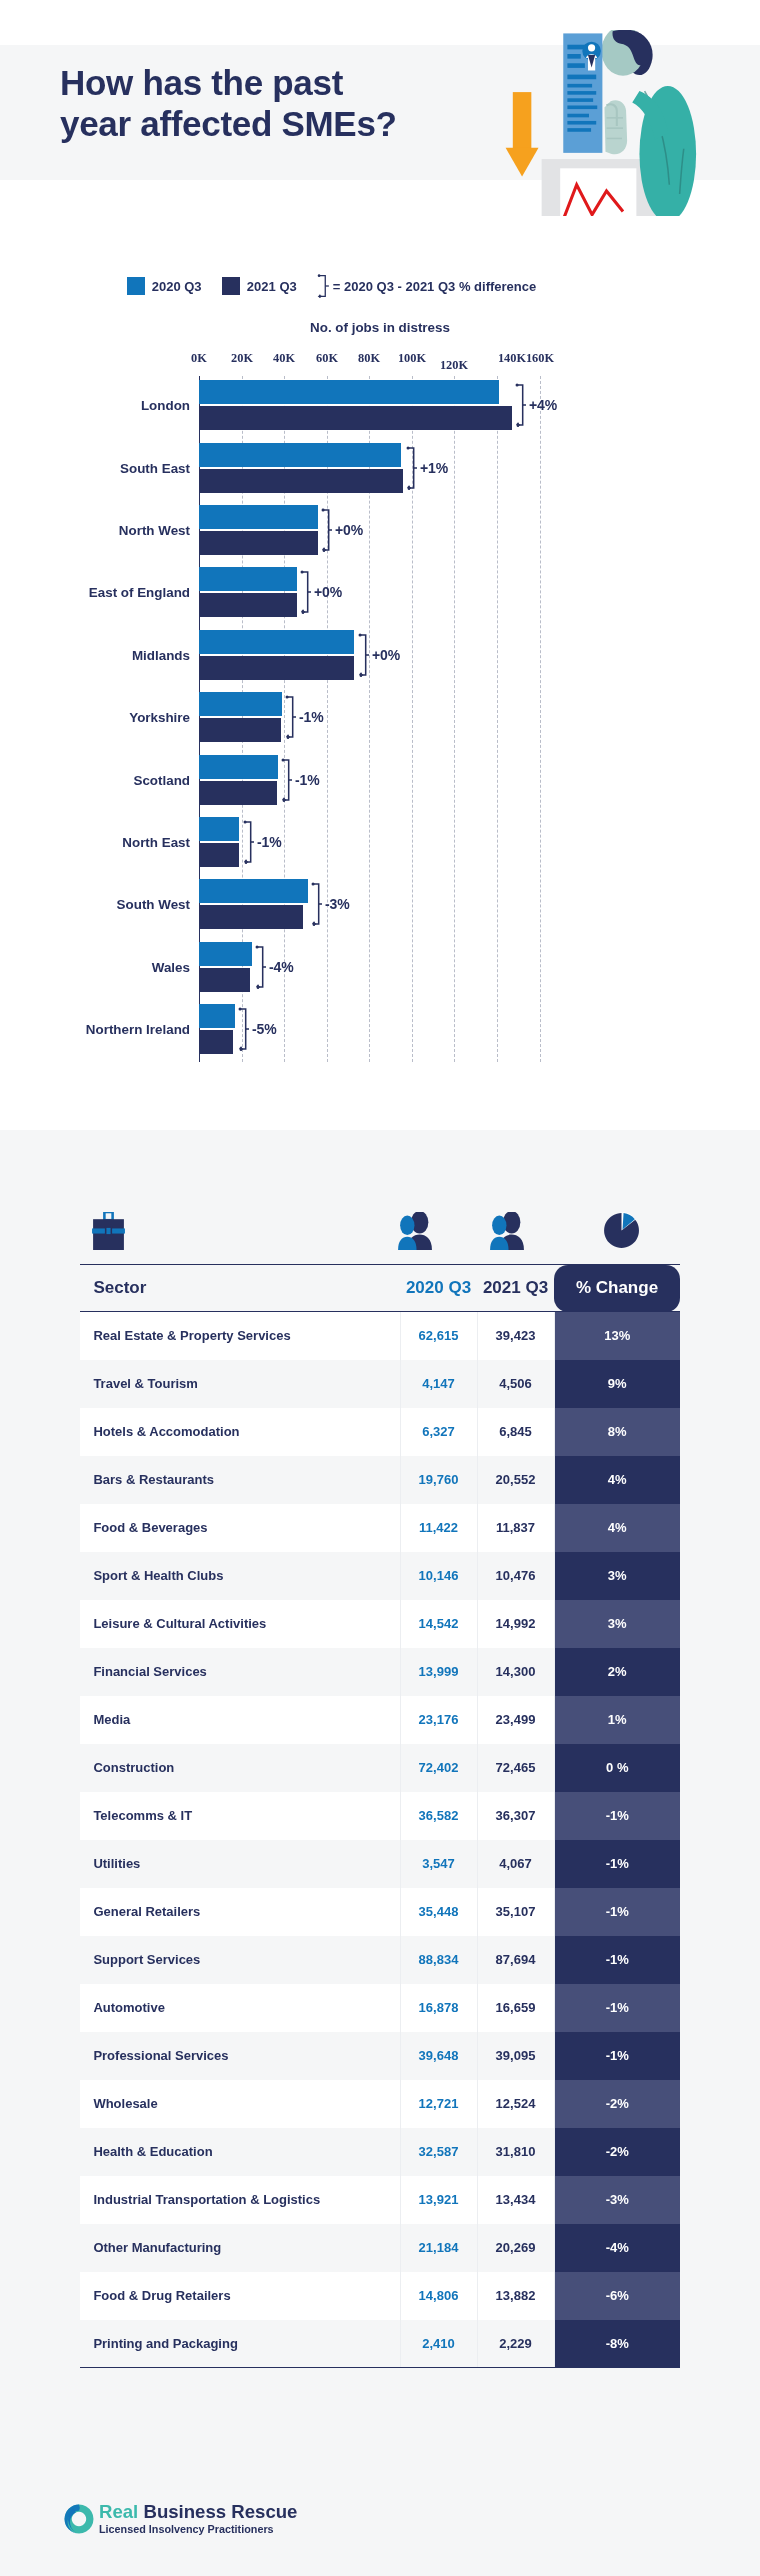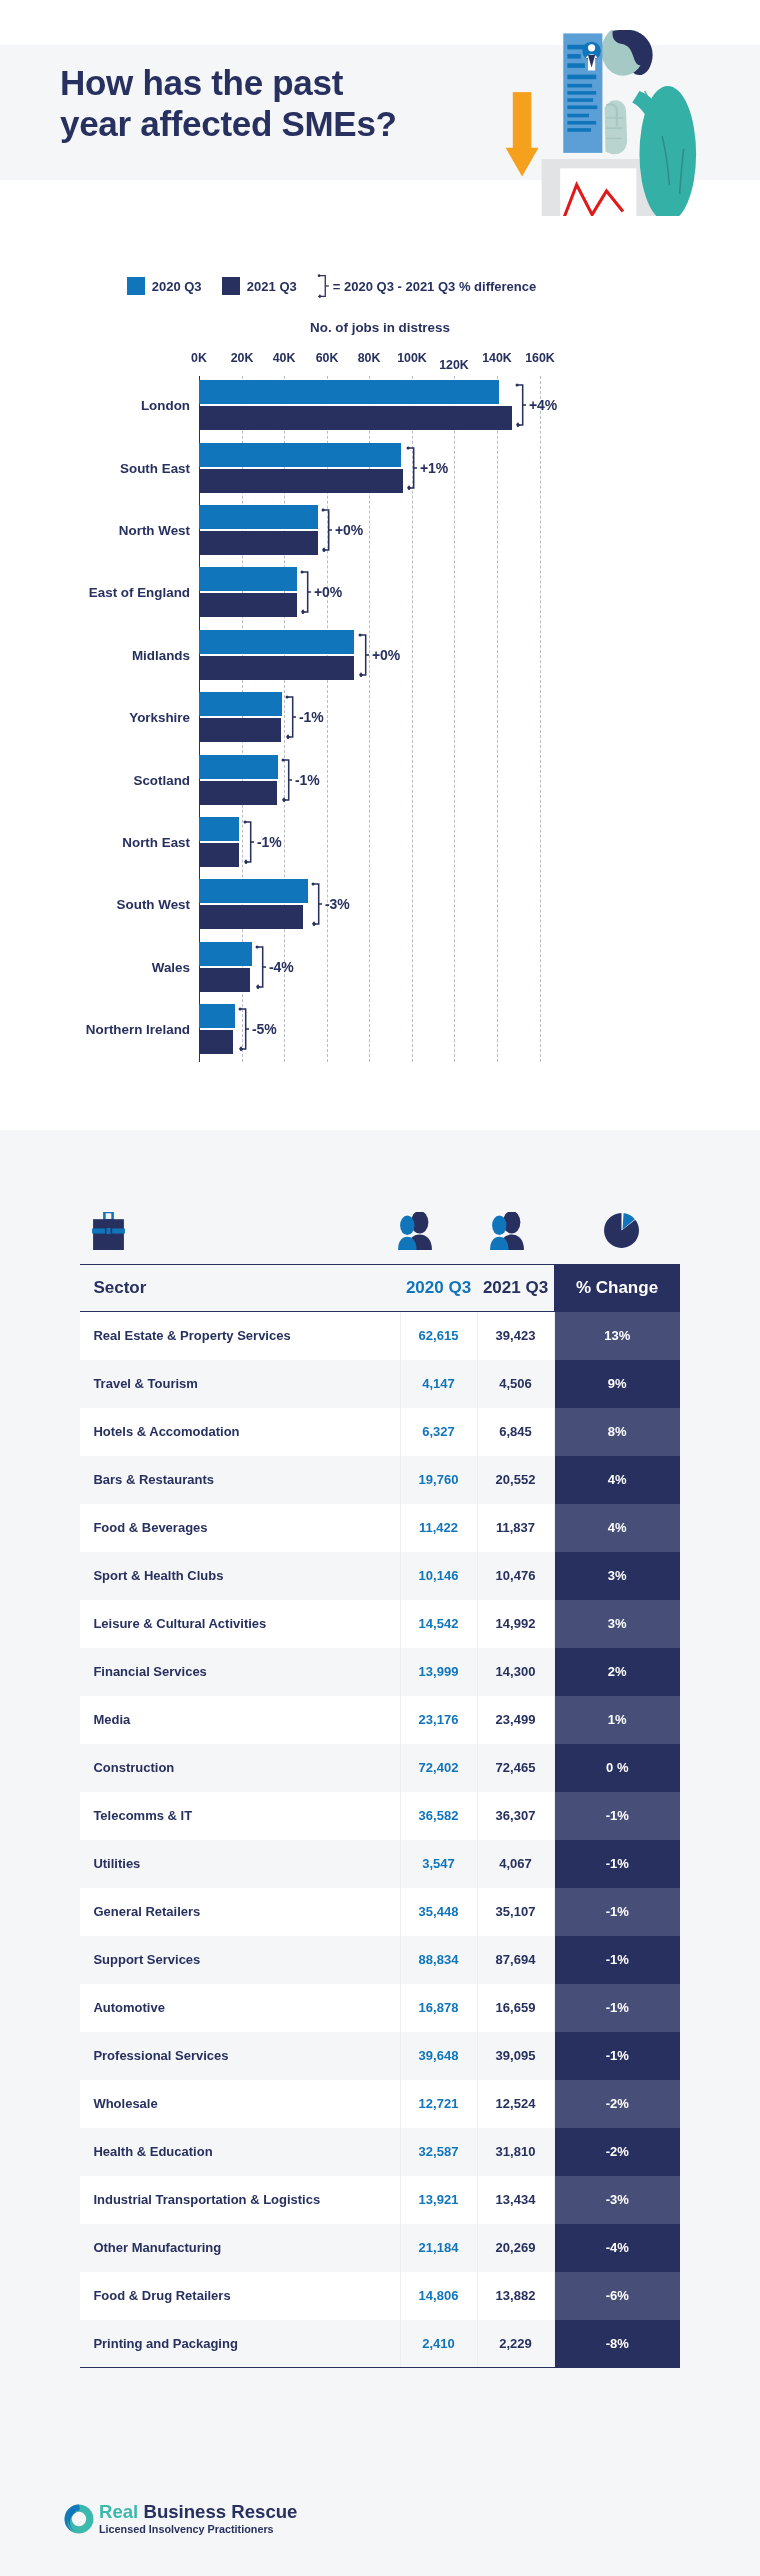--- a/index.html
+++ b/index.html
@@ -51,21 +51,21 @@
   .legend-bracket { width: 12.4px; height: 24px; position: relative; margin-right: 3.1px; }
   .legend-bracket svg { display:block; }
   .legend-eq { font-size: 13px; font-weight: 800; color: #27305e; white-space: nowrap; }
 
   .axis-title {
     position: absolute; left: 0; top: 98px; width: 760px;
     text-align: center; font-size: 13.4px; font-weight: 800; color: #27305e;
   }
 
   .plot { position: absolute; left: 0; top: 129px; width: 760px; height: 738px; }
-  .ticklabels { position: absolute; left: 0; top: 0; width: 700px; height: 25px; }
+  .ticklabels { position: absolute; left: 0; top: 0; width: 700px; height: 25px; font-family: Liberation Serif, serif; }
   .ticklabel {
     position: absolute; top: 0; font-size: 12.4px; font-weight: 800; color: #27305e;
     transform: translateX(-50%); white-space: nowrap;
   }
 
   .grid { position: absolute; left: 0; top: 25px; width: 760px; height: 686px; }
   .gridline { position: absolute; top: 0; width: 0; height: 686px; border-left: 0.8px dashed #b9bdc9; }
   .axisline { position: absolute; top: 0; width: 1.3px; height: 686px; background: #27305e; }
 
   .bars { position: absolute; left: 0; top: 25px; width: 624px; height: 686px; }
@@ -90,21 +90,21 @@
   .table-icons { position: absolute; left: 0; top: 77px; width: 760px; height: 57px; }
   .tbl { position: absolute; left: 80px; top: 134px; width: 600px; border-collapse: collapse; }
   .tbl th, .tbl td { padding: 0; }
   .hdrrow th {
     height: 47px; font-size: 17px; font-weight: 800; vertical-align: middle;
     border-top: 1.5px solid #27305e; border-bottom: 1.5px solid #27305e;
   }
   .th-sector { text-align: left; padding-left: 13.4px !important; color: #27305e; width: 320px; }
   .th-2020 { text-align: center; color: #1175bb; width: 77px; }
   .th-2021 { text-align: center; color: #27305e; width: 77px; }
-  .th-change { text-align: center; color: #ffffff; background: #27305e; width: 126px; }
+  .th-change { text-align: center; color: #ffffff; background: #27305e; width: 126px; border-radius: 14px; }
 
   .tbl tbody td { height: 48px; font-size: 13px; vertical-align: middle; }
   .td-sector { text-align: left; padding-left: 13.4px !important; color: #27305e; font-weight: 600; }
   .td-2020 { text-align: center; color: #1175bb; font-weight: 600; }
   .td-2021 { text-align: center; color: #27305e; font-weight: 600; }
   .td-change { text-align: center; color: #ffffff; font-weight: 800; }
   tr.row-even td { background: #ffffff; }
   tr.row-odd td { background: #f5f6f7; }
   tr.row-even td.td-change { background: #474f79; }
   tr.row-odd td.td-change { background: #27305e; }
@@ -202,21 +202,21 @@
 
   <div class="plot">
     <div class="ticklabels" id="ticklabels">
         <span class="ticklabel" style="left: 199px;">0K</span>
         <span class="ticklabel" style="left: 242px;">20K</span>
         <span class="ticklabel" style="left: 284px;">40K</span>
         <span class="ticklabel" style="left: 327px;">60K</span>
         <span class="ticklabel" style="left: 369px; text-align: right;">80K</span>
         <span class="ticklabel" style="left: 412px;">100K</span>
         <span class="ticklabel" style="left: 454px; margin-top: 7px;">120K</span>
-        <span class="ticklabel" style="left: 497px;">140K</span>
+        <span class="ticklabel" style="left: 512px;">140K</span>
         <span class="ticklabel" style="left: 540px;">160K</span>
       </div>
     <div class="grid" id="gridlines">
         <div class="axisline" style="left: 199px;"></div>
         <div class="gridline" style="left: 242px;"></div>
         <div class="gridline" style="left: 284px;"></div>
         <div class="gridline" style="left: 327px;"></div>
         <div class="gridline" style="left: 369px;"></div>
         <div class="gridline" style="left: 412px;"></div>
         <div class="gridline" style="left: 454px;"></div>

